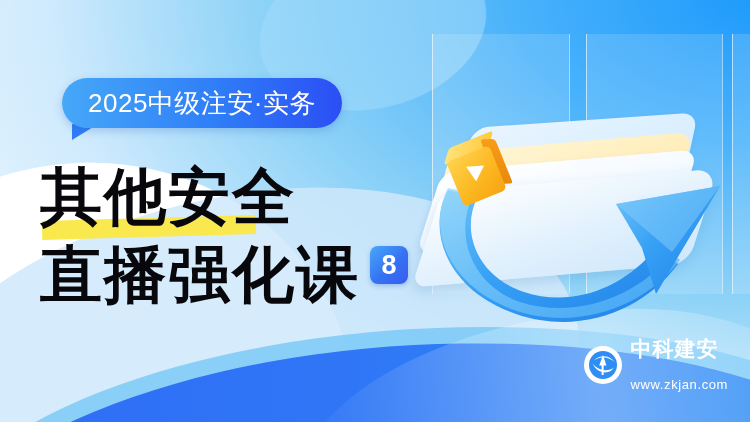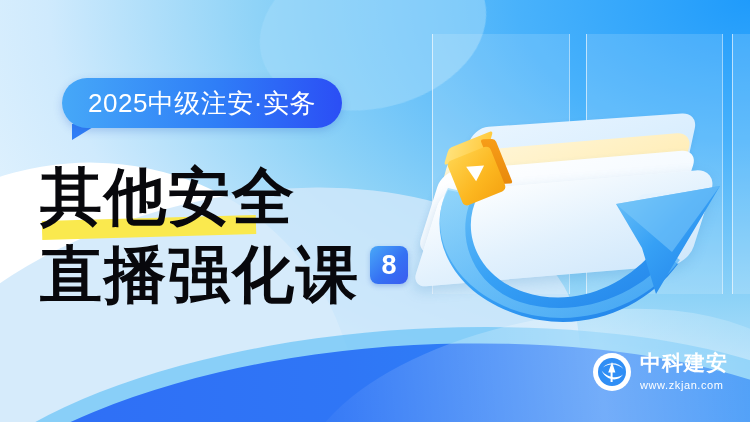--- a/index.html
+++ b/index.html
@@ -143,21 +143,21 @@
   .num-badge span{color:#fff;font-size:27px;font-weight:700;
     font-family:"Liberation Sans","DejaVu Sans",sans-serif;}
 
   
   .logo{position:absolute;right:22px;bottom:30px;display:flex;align-items:center;}
   .logo-mark{width:38px;height:38px;border-radius:50%;background:#ffffff;
     display:flex;align-items:center;justify-content:center;margin-right:9px;}
   .logo-txt{display:flex;flex-direction:column;}
   .logo-name{color:#fff;font-size:21px;font-weight:700;letter-spacing:1px;line-height:23px;
     font-family:"Liberation Sans","DejaVu Sans",sans-serif;}
-  .logo-url{color:#fff;font-size:11px;letter-spacing:.6px;line-height:14px;margin-top:4px;
+  .logo-url{color:#fff;font-size:13px;letter-spacing:.6px;line-height:14px;margin-top:18px;
     font-family:"Liberation Sans","DejaVu Sans",sans-serif;}
 </style>
 </head>
 <body>
 
 <div class="banner">
 
   <div class="bg-ellipse-top"></div>
   <div class="bg-white-wedge"></div>
   <div class="bg-pale-wedge"></div>

